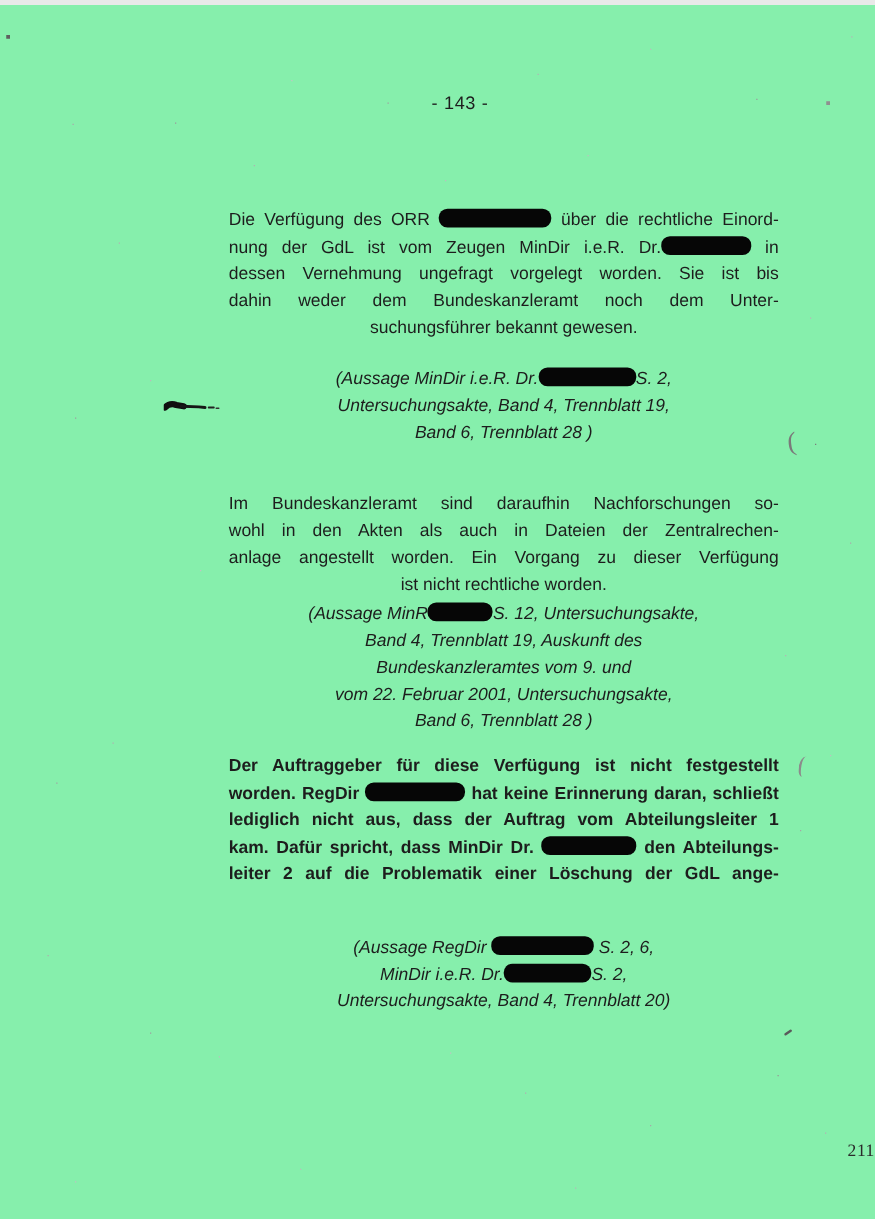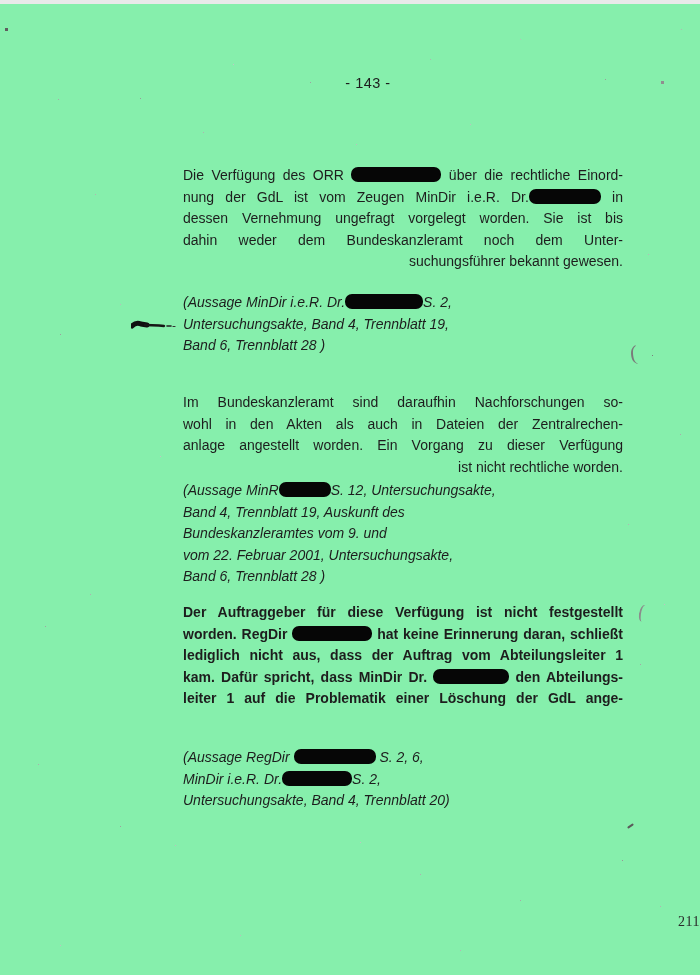--- a/index.html
+++ b/index.html
@@ -8,23 +8,23 @@
     background:#86efac;overflow:hidden;
     font-family:"Liberation Sans",sans-serif;color:#1d1d1d;
   }
   .hdr{
     position:absolute;top:71px;left:0;width:700px;text-align:center;
     font-size:14.5px;letter-spacing:.5px;text-indent:36px;
   }
   .block{position:absolute;left:183px;width:440px;font-size:14px;line-height:21.6px;}
   .ln{min-height:21.6px;}
   .just{text-align:justify;text-align-last:justify;-moz-text-align-last:justify;}
-  .lastln{text-align:right;}
+  .lastln{text-align:center;}
   .cite{font-style:italic;}
-  .cite .ln{text-align:left;}
+  .cite .ln{text-align:center;}
   .redact{
     display:inline-block;height:15px;background:#060606;border-radius:7px;
     vertical-align:-2px;
   }
   .b-p1{top:161px;}
   .b-c1{top:288px;}
   .b-p2{top:388px;}
   .b-c2{top:476px;}
   .b-p3{top:598px;font-weight:bold;}
   .b-c3{top:743px;}
@@ -119,21 +119,21 @@
       <div class="ln">Band 4, Trennblatt 19, Auskunft des</div>
       <div class="ln">Bundeskanzleramtes vom 9. und</div>
       <div class="ln">vom 22. Februar 2001, Untersuchungsakte,</div>
       <div class="ln">Band 6, Trennblatt 28 )</div>
     </div>
   <div class="block b-p3">
       <div class="ln just">Der Auftraggeber für diese Verfügung ist nicht festgestellt</div>
       <div class="ln just">worden. RegDir <span class="redact" style="width: 80px;"></span> hat keine Erinnerung daran, schließt</div>
       <div class="ln just">lediglich nicht aus, dass der Auftrag vom Abteilungsleiter 1</div>
       <div class="ln just">kam. Dafür spricht, dass MinDir Dr. <span class="redact" style="width: 76px;"></span> den Abteilungs-</div>
-      <div class="ln just">leiter 1 auf die Problematik einer Löschung der GdL ange-</div>
+      <div class="ln just">leiter 2 auf die Problematik einer Löschung der GdL ange-</div>
     </div>
   <div class="block b-c3 cite">
       <div class="ln">(Aussage RegDir <span class="redact" style="width: 82px;"></span> S. 2, 6,</div>
       <div class="ln">MinDir i.e.R. Dr.<span class="redact" style="width: 70px;"></span>S. 2,</div>
       <div class="ln">Untersuchungsakte, Band 4, Trennblatt 20)</div>
     </div>
 
   <svg class="scribble" width="46" height="12" viewBox="0 0 46 12">
     <path d="M1,7 Q5,3 10,5 L16,6" stroke="#101010" stroke-width="5" fill="none" stroke-linecap="round"></path>
     <path d="M14,6 L28,6.5 L33,7" stroke="#161616" stroke-width="2.4" fill="none" stroke-linecap="round"></path>

